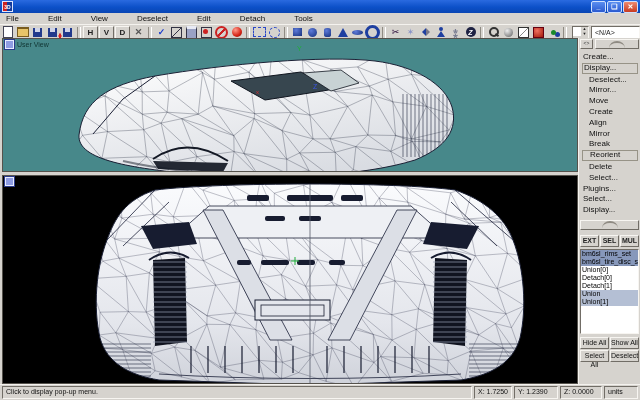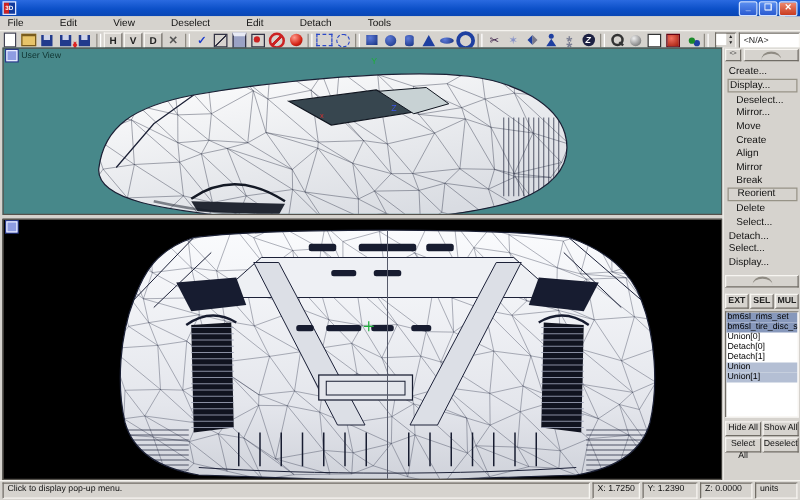--- a/index.html
+++ b/index.html
@@ -358,21 +358,21 @@
     <div class="cmd ind">Deselect...</div>
     <div class="cmd ind">Mirror...</div>
     <div class="cmd ind">Move</div>
     <div class="cmd ind">Create</div>
     <div class="cmd ind">Align</div>
     <div class="cmd ind">Mirror</div>
     <div class="cmd ind">Break</div>
     <div class="cmd ind boxed">Reorient</div>
     <div class="cmd ind">Delete</div>
     <div class="cmd ind">Select...</div>
-    <div class="cmd">Detach...</div>
+    <div class="cmd">Plugins...</div>
     <div class="cmd">Select...</div>
     <div class="cmd">Display...</div>
   </div>
   <div class="sb-roll raised" style="margin:4px 1px 0 1px">
       <span class="arc"></span>
     </div>
   <div class="modes">
     <span class="mode raised">EXT</span>
     <span class="mode raised">SEL</span>
     <span class="mode raised">MUL</span>

